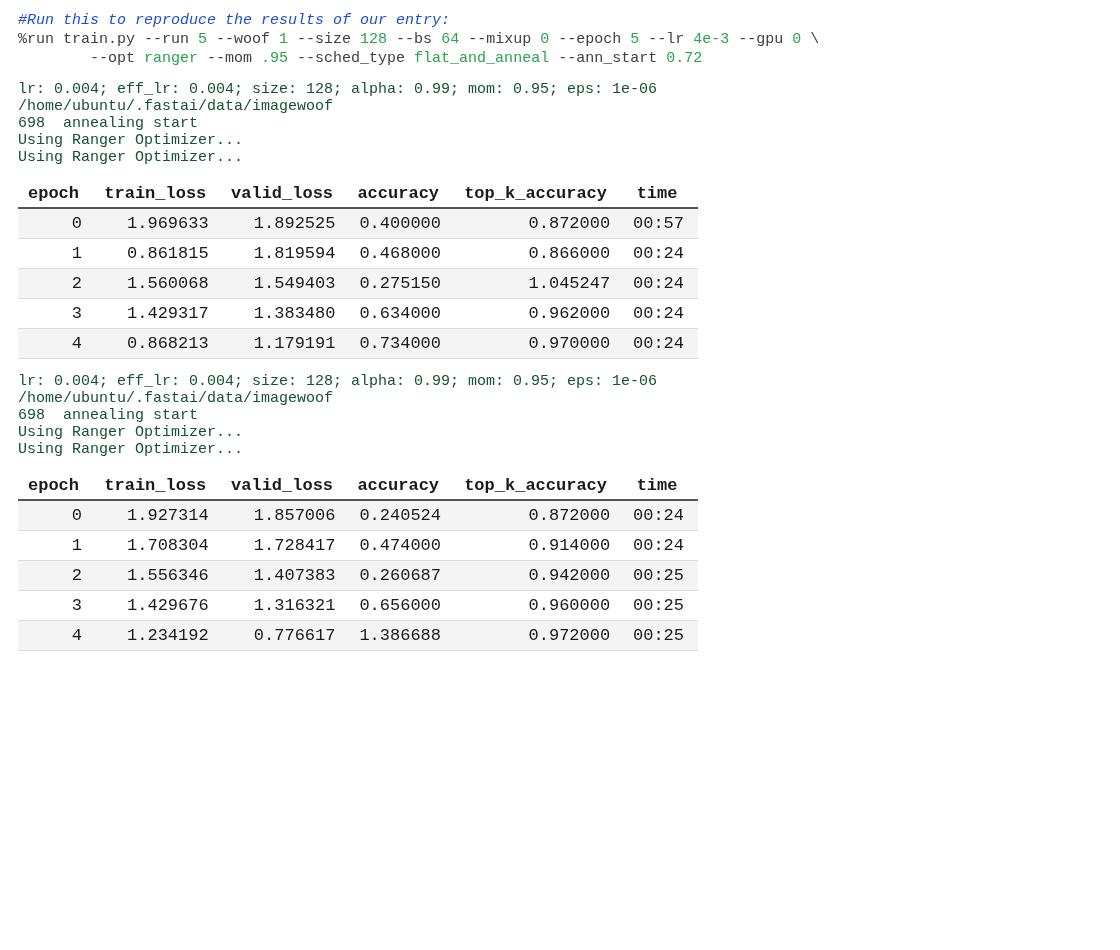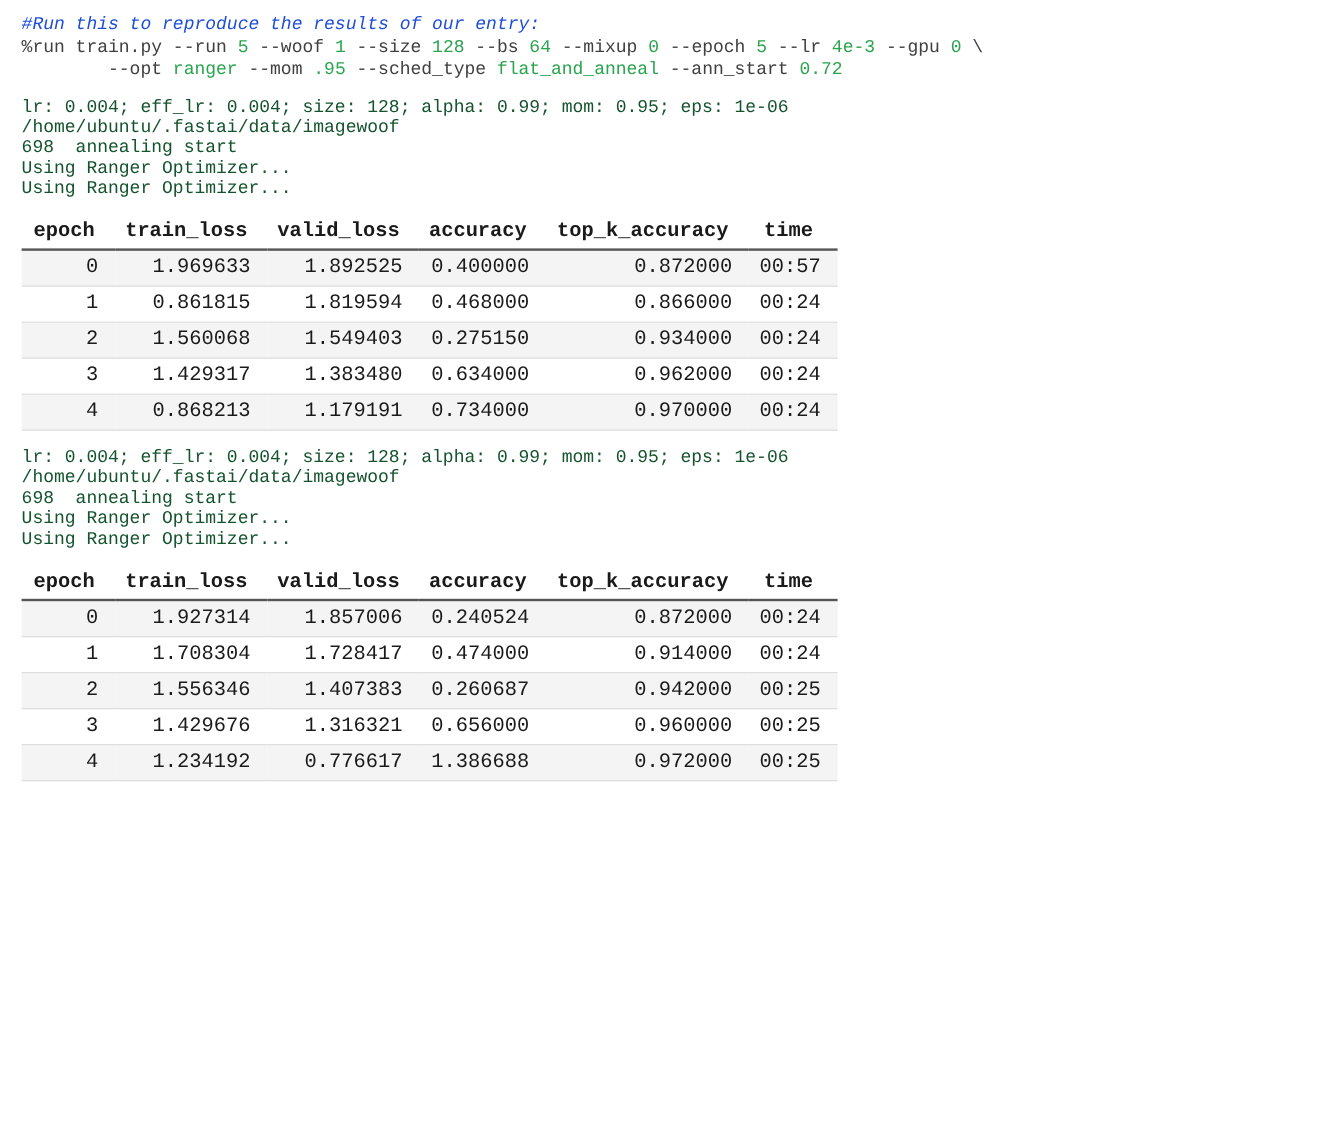--- a/index.html
+++ b/index.html
@@ -123,21 +123,21 @@
           <td>1.819594</td>
           <td>0.468000</td>
           <td>0.866000</td>
           <td>00:24</td>
         </tr>
         <tr>
           <td>2</td>
           <td>1.560068</td>
           <td>1.549403</td>
           <td>0.275150</td>
-          <td>0.934000</td>
+          <td>1.045247</td>
           <td>00:24</td>
         </tr>
         <tr>
           <td>3</td>
           <td>1.429317</td>
           <td>1.383480</td>
           <td>0.634000</td>
           <td>0.962000</td>
           <td>00:24</td>
         </tr>

